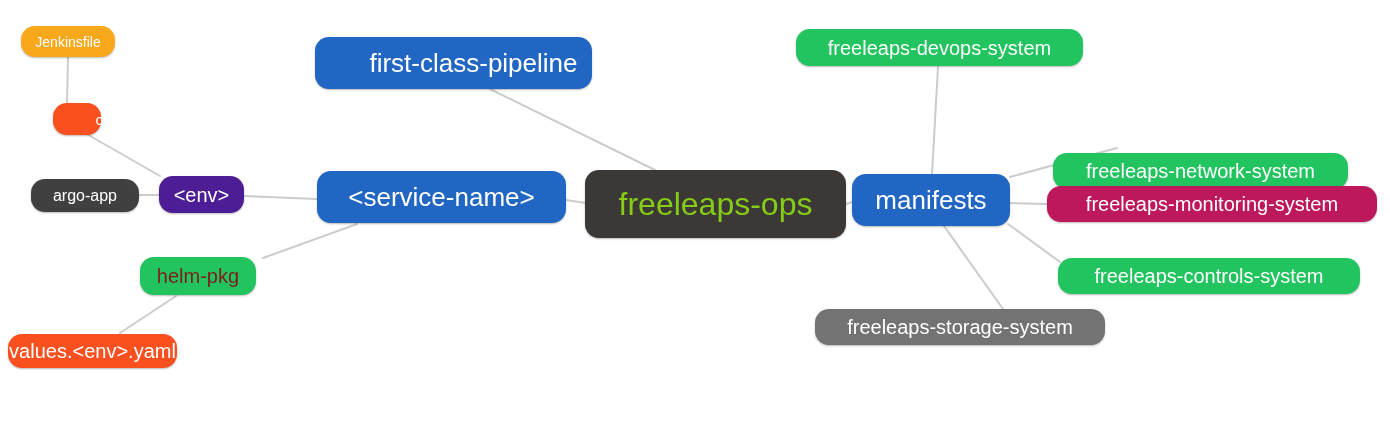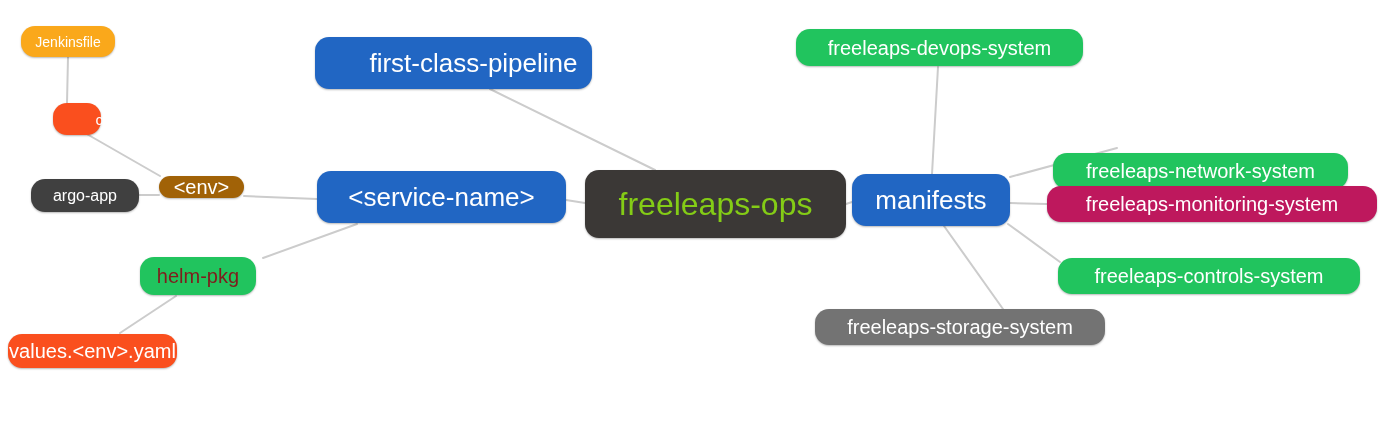--- a/index.html
+++ b/index.html
@@ -55,21 +55,21 @@
       <line x1="932" y1="174" x2="938" y2="67" stroke="#cccccc" stroke-width="2" stroke-linecap="round"></line>
       <line x1="1010" y1="177" x2="1117" y2="148" stroke="#cccccc" stroke-width="2" stroke-linecap="round"></line>
       <line x1="1010" y1="203" x2="1047" y2="204" stroke="#cccccc" stroke-width="2" stroke-linecap="round"></line>
       <line x1="1008" y1="224" x2="1060" y2="262" stroke="#cccccc" stroke-width="2" stroke-linecap="round"></line>
       <line x1="944" y1="226" x2="1003" y2="309" stroke="#cccccc" stroke-width="2" stroke-linecap="round"></line>
     </svg>
   <div>
       <div class="node" style="left: 21px; top: 26px; width: 94px; height: 31px; background: rgb(250, 168, 27); font-size: 14px; color: rgb(255, 255, 255);">Jenkinsfile</div>
       <div class="node" style="left: 53px; top: 103px; width: 32px; height: 32px; background: rgb(250, 79, 30); font-size: 15px; color: rgb(255, 255, 255); padding-left: 48px;">ci</div>
       <div class="node" style="left: 31px; top: 179px; width: 108px; height: 33px; background: #404040; font-size: 16px; color: rgb(255, 255, 255);">argo-app</div>
-      <div class="node" style="left: 159px; top: 176px; width: 85px; height: 22px; background: #a16207; font-size: 20px; color: rgb(255, 255, 255);">&lt;env&gt;</div>
+      <div class="node" style="left: 159px; top: 176px; width: 85px; height: 37px; background: #4c1d95; font-size: 20px; color: rgb(255, 255, 255);">&lt;env&gt;</div>
       <div class="node" style="left: 140px; top: 257px; width: 116px; height: 38px; background: rgb(33, 196, 94); font-size: 20px; color: #7f1d1d;">helm-pkg</div>
       <div class="node" style="left: 8px; top: 334px; width: 169px; height: 34px; background: rgb(250, 79, 30); font-size: 20px; color: rgb(255, 255, 255);">values.&lt;env&gt;.yaml</div>
       <div class="node" style="left: 315px; top: 37px; width: 277px; height: 52px; background: rgb(33, 102, 195); font-size: 26px; color: rgb(255, 255, 255); padding-left: 40px;">first-class-pipeline</div>
       <div class="node" style="left: 317px; top: 171px; width: 249px; height: 52px; background: rgb(33, 102, 195); font-size: 26px; color: rgb(255, 255, 255);">&lt;service-name&gt;</div>
       <div class="node" style="left: 585px; top: 170px; width: 261px; height: 68px; background: rgb(59, 56, 54); font-size: 32px; color: #84cc16;">freeleaps-ops</div>
       <div class="node" style="left: 852px; top: 174px; width: 158px; height: 52px; background: rgb(33, 102, 195); font-size: 26px; color: rgb(255, 255, 255);">manifests</div>
       <div class="node" style="left: 796px; top: 29px; width: 287px; height: 37px; background: rgb(33, 196, 94); font-size: 20px; color: rgb(255, 255, 255);">freeleaps-devops-system</div>
       <div class="node" style="left: 1053px; top: 112px; width: 295px; height: 36px; background: rgb(33, 196, 94); font-size: 20px; color: rgb(255, 255, 255); margin-top: 41px;">freeleaps-network-system</div>
       <div class="node" style="left: 1047px; top: 186px; width: 330px; height: 36px; background: #be185d; font-size: 20px; color: rgb(255, 255, 255);">freeleaps-monitoring-system</div>
       <div class="node" style="left: 1058px; top: 258px; width: 302px; height: 36px; background: rgb(33, 196, 94); font-size: 20px; color: rgb(255, 255, 255);">freeleaps-controls-system</div>

